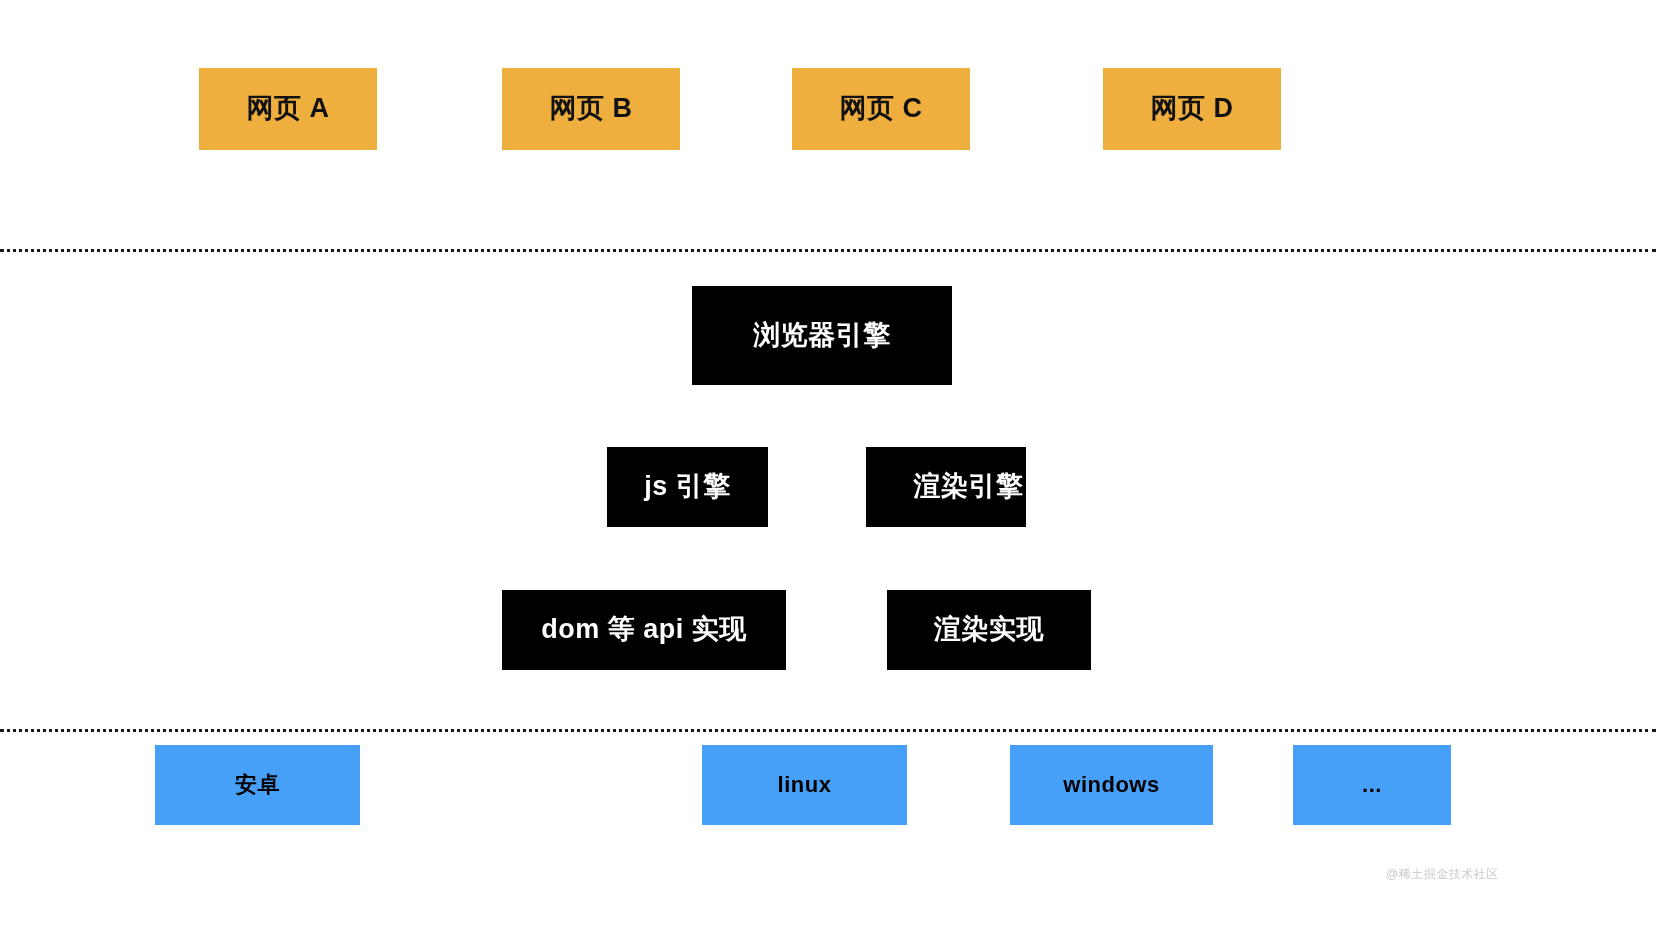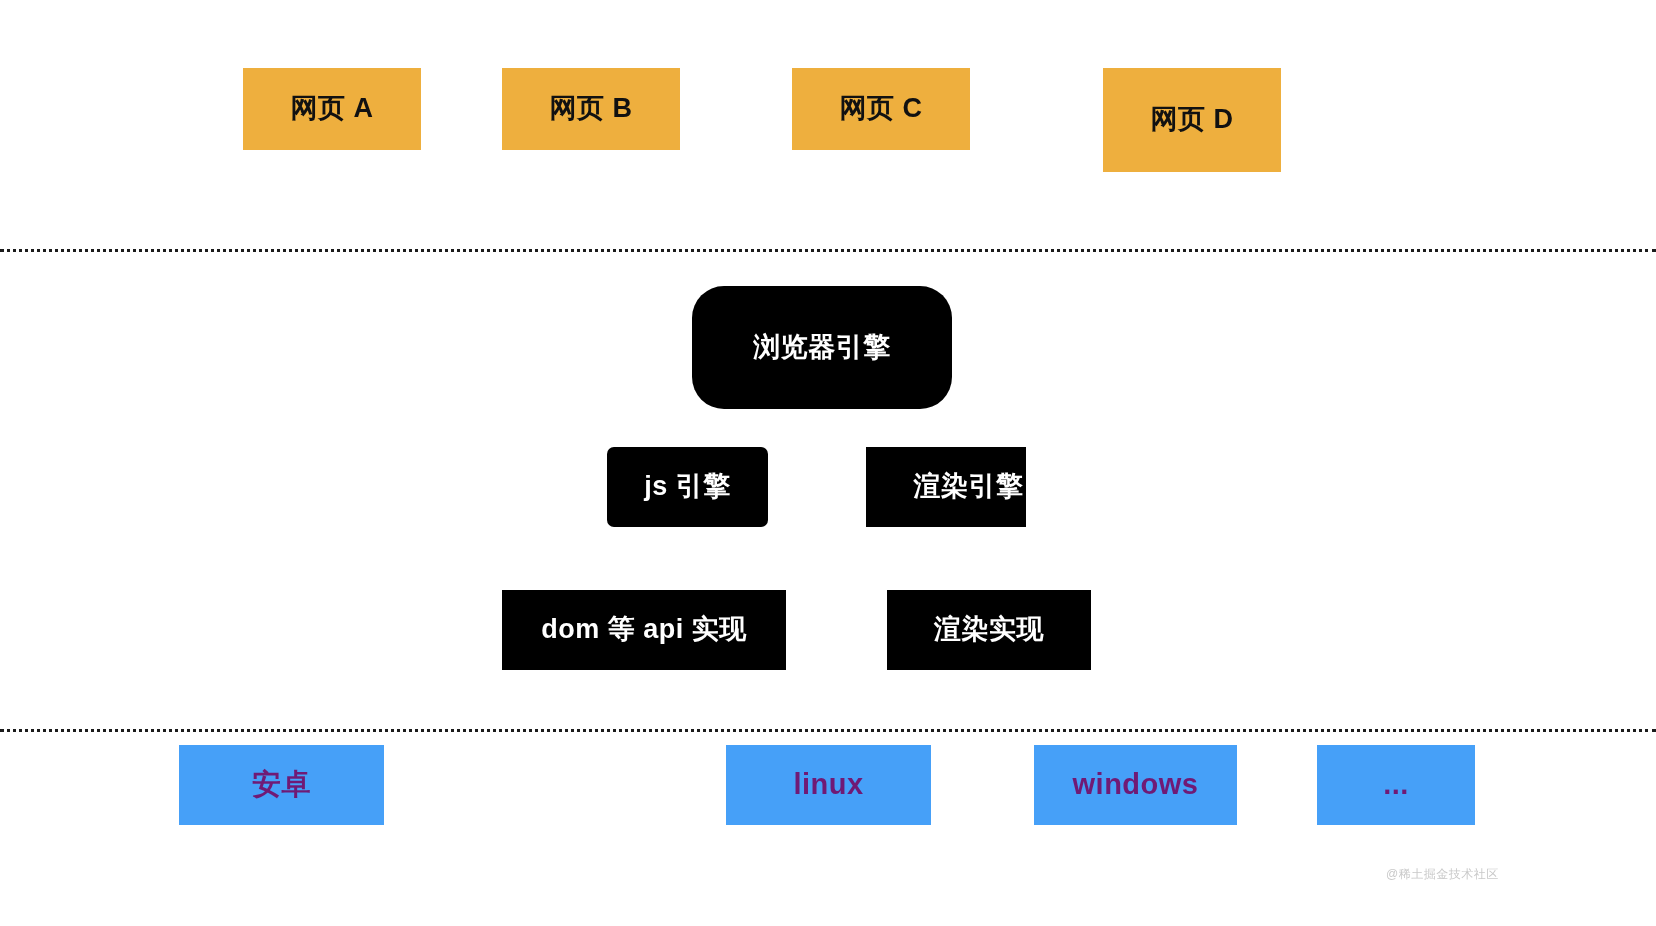--- a/index.html
+++ b/index.html
@@ -44,25 +44,24 @@
     background: #000000;
     color: #ffffff;
     font-weight: 700;
     font-size: 27px;
     letter-spacing: 0.5px;
   }
 
   
   .node.os {
     background: #46a0f8;
-    color: #701a75;
+    color: #000000;
     font-weight: 700;
-    font-size: 29px;
+    font-size: 22px;
     letter-spacing: 0.5px;
-    margin-left: 24px;
   }
 
   
   .divider {
     position: absolute;
     left: 0;
     width: 1656px;
     height: 0;
     border-top: 3px dotted #1b1b1b;
   }
@@ -75,39 +74,39 @@
     font-weight: 400;
     white-space: nowrap;
     letter-spacing: 0.5px;
   }
 </style>
 </head>
 <body>
 
 <div id="canvas">
 
-  <div class="node page" style="left:199px; top:68px; width:178px; height:82px;margin-left:44px;">
+  <div class="node page" style="left:199px; top:68px; width:178px; height:82px;">
     <span>网页 A</span>
   </div>
   <div class="node page" style="left:502px; top:68px; width:178px; height:82px;">
     <span>网页 B</span>
   </div>
   <div class="node page" style="left:792px; top:68px; width:178px; height:82px;">
     <span>网页 C</span>
   </div>
-  <div class="node page" style="left:1103px; top:68px; width:178px; height:104px;">
+  <div class="node page" style="left:1103px; top:68px; width:178px; height:82px;">
     <span>网页 D</span>
   </div>
 
   <div class="divider" style="top:249px;"></div>
 
-  <div class="node engine" style="left:692px; top:286px; width:260px; height:123px;border-radius:32px;">
+  <div class="node engine" style="left:692px; top:286px; width:260px; height:99px;">
     <span>浏览器引擎</span>
   </div>
-  <div class="node engine" style="left:607px; top:447px; width:161px; height:80px;border-radius:7px;">
+  <div class="node engine" style="left:607px; top:447px; width:161px; height:80px;">
     <span>js 引擎</span>
   </div>
   <div class="node engine" style="left:866px; top:447px; width:160px; height:80px;padding-left:45px;">
     <span>渲染引擎</span>
   </div>
   <div class="node engine" style="left:502px; top:590px; width:284px; height:80px;">
     <span>dom 等 api 实现</span>
   </div>
   <div class="node engine" style="left:887px; top:590px; width:204px; height:80px;font-family:Liberation Serif, serif;">
     <span>渲染实现</span>

